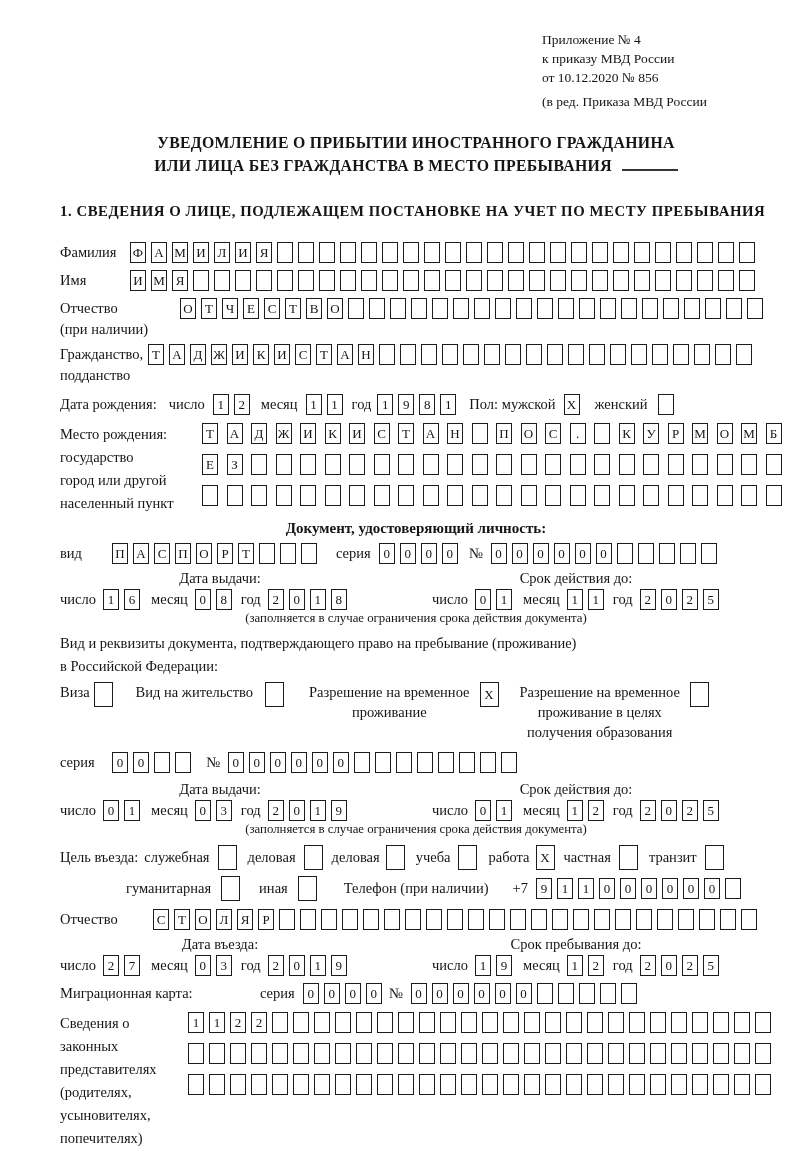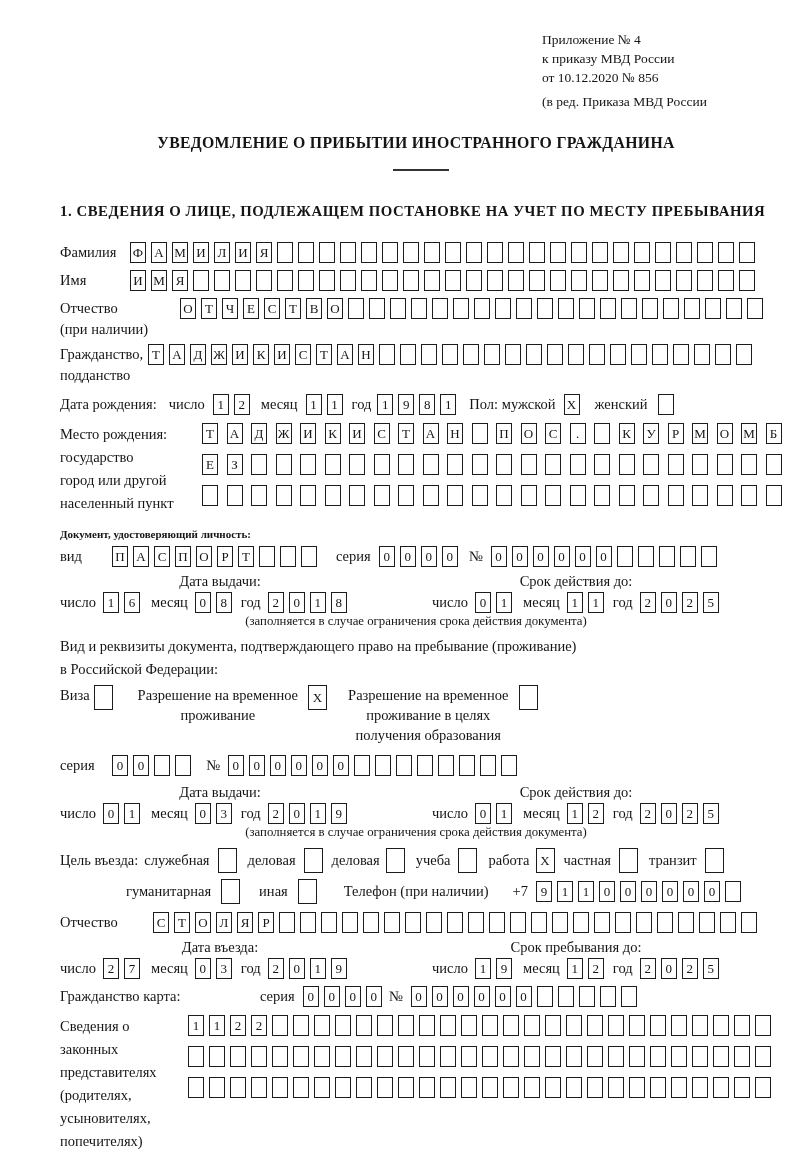--- a/index.html
+++ b/index.html
@@ -34,40 +34,40 @@
   .dhead .lh{width:320px;text-align:center;}
   .dhead .rh{flex:1;text-align:center;}
   .dual{display:flex;}
   .dual .left{width:372px;}
   .dg{display:flex;align-items:center;}
   .dg .lbl{margin-right:7px;}
   .note{font-size:12.8px;text-align:center;margin-top:1px;}
   .inline{display:flex;align-items:center;}
   .opt{display:flex;align-items:flex-start;}
   .opt .olbl{font-size:14.5px;line-height:20px;text-align:center;white-space:pre-line;}
-  .doc-head{text-align:left;font-weight:bold;font-size:11px;margin:12px 0 6px 0;}
+  .doc-head{text-align:center;font-weight:bold;font-size:15px;margin:4px 0 6px 0;}
   .para{font-size:14.5px;line-height:23px;margin-top:6px;}
 </style>
 </head>
 <body>
 
 <div class="page">
 
   <div class="top-right">
     <div>Приложение № 4</div>
     <div>к приказу МВД России</div>
     <div>от 10.12.2020 № 856</div>
     <div class="grp2">
       <div>(в ред. Приказа МВД России</div>
     </div>
   </div>
 
   <div class="title">
     <div>УВЕДОМЛЕНИЕ О ПРИБЫТИИ ИНОСТРАННОГО ГРАЖДАНИНА</div>
-    <div><span class="tunder"></span></div>
+    <div><span>ИЛИ ЛИЦА БЕЗ ГРАЖДАНСТВА В МЕСТО ПРЕБЫВАНИЯ</span><span class="tunder"></span></div>
   </div>
 
   <div class="sect">1. СВЕДЕНИЯ О ЛИЦЕ, ПОДЛЕЖАЩЕМ ПОСТАНОВКЕ НА УЧЕТ ПО МЕСТУ ПРЕБЫВАНИЯ</div>
 
   <div class="rows">
 
     <div class="row">
       <div class="lbl" style="width:70px">Фамилия</div>
       <div class="cells">
           <span class="cell">Ф</span>
@@ -414,20 +414,26 @@
       <div>Вид и реквизиты документа, подтверждающего право на пребывание (проживание)</div>
       <div>в Российской Федерации:</div>
     </div>
     <div class="row" style="margin:4px 0 10px 0">
       <div class="opt">
         <span class="olbl">Виза</span>
         <span class="cells cb" style="margin-left:4px">
             <span class="cell"></span>
           </span>
       </div>
+      <div class="opt" style="margin-left:18px">
+        <span class="olbl">Вид на жительство</span>
+        <span class="cells cb" style="margin-left:12px">
+            <span class="cell"></span>
+          </span>
+      </div>
       <div class="opt" style="margin-left:20px">
         <span class="olbl">Разрешение на временное
 проживание</span>
         <span class="cells cb" style="margin-left:10px">
             <span class="cell">X</span>
           </span>
       </div>
       <div class="opt" style="margin-left:16px">
         <span class="olbl">Разрешение на временное
 проживание в целях
@@ -641,21 +647,21 @@
         <span class="cells">
             <span class="cell">2</span>
             <span class="cell">0</span>
             <span class="cell">2</span>
             <span class="cell">5</span>
           </span>
       </div>
     </div>
 
     <div class="row inline" style="margin-bottom:8px">
-      <span class="lbl" style="width:200px">Гражданство карта:</span>
+      <span class="lbl" style="width:200px">Миграционная карта:</span>
       <span class="lbl" style="margin-right:8px">серия</span>
       <span class="cells">
           <span class="cell">0</span>
           <span class="cell">0</span>
           <span class="cell">0</span>
           <span class="cell">0</span>
         </span>
       <span class="lbl" style="margin:0 8px 0 2px">№</span>
       <span class="cells">
           <span class="cell">0</span>

